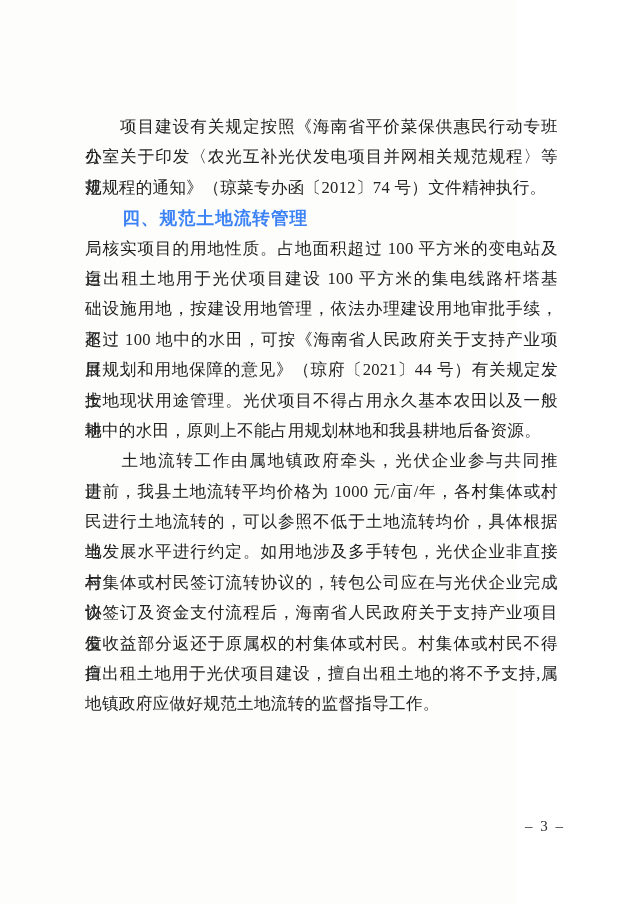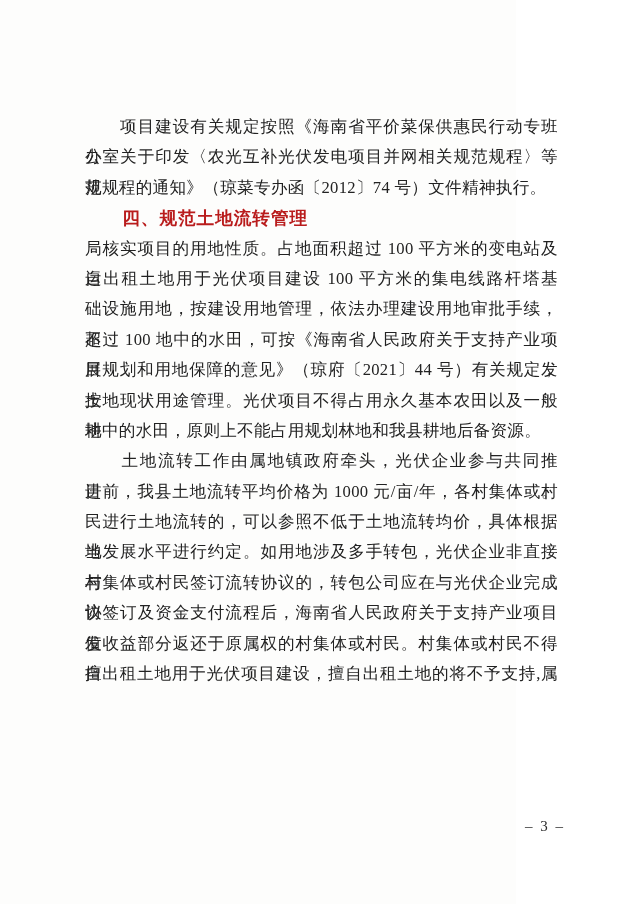--- a/index.html
+++ b/index.html
@@ -34,21 +34,21 @@
     text-align: left;
   }
   .line.fill {
     text-align: justify;
     text-align-last: justify;
   }
   .line.heading {
     font-family: "Liberation Sans", "DejaVu Sans", sans-serif;
     font-weight: bold;
     font-size: 17.6px;
-    color: #b91c1c;
+    color: #3b82f6;
     letter-spacing: 1px;
   }
   .page-number {
     position: absolute;
     top: 816px;
     left: 500px;
     width: 90px;
     text-align: center;
     font-size: 15px;
     line-height: 20px;
@@ -74,15 +74,16 @@
       <div class="line body fill">土地现状用途管理。光伏项目不得占用永久基本农田以及一般耕</div>
       <div class="line body">地中的水田，原则上不能占用规划林地和我县耕地后备资源。</div>
       <div class="line body fill">　　土地流转工作由属地镇政府牵头，光伏企业参与共同推进。</div>
       <div class="line body fill">目前，我县土地流转平均价格为 1000 元/亩/年，各村集体或村</div>
       <div class="line body fill">民进行土地流转的，可以参照不低于土地流转均价，具体根据当</div>
       <div class="line body fill">地发展水平进行约定。如用地涉及多手转包，光伏企业非直接与</div>
       <div class="line body fill">村集体或村民签订流转协议的，转包公司应在与光伏企业完成协</div>
       <div class="line body fill">议签订及资金支付流程后，海南省人民政府关于支持产业项目发</div>
       <div class="line body fill">值收益部分返还于原属权的村集体或村民。村集体或村民不得擅</div>
       <div class="line body fill">自出租土地用于光伏项目建设，擅自出租土地的将不予支持,属</div>
+      <div class="line body">地镇政府应做好规范土地流转的监督指导工作。</div>
     </div>
   <div class="page-number">– 3 –</div>
 </div>
 
 </body></html>

